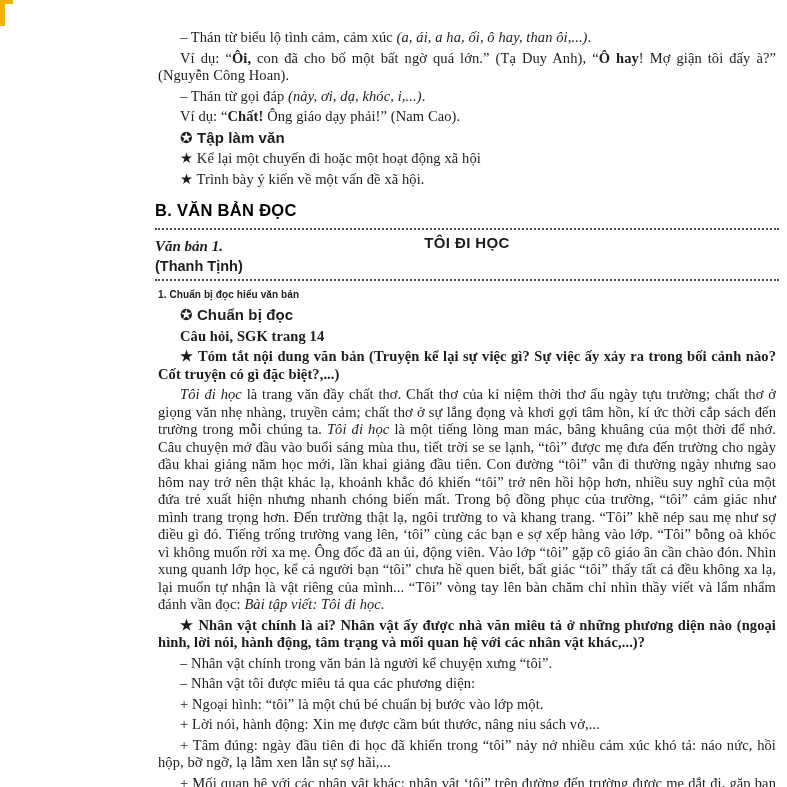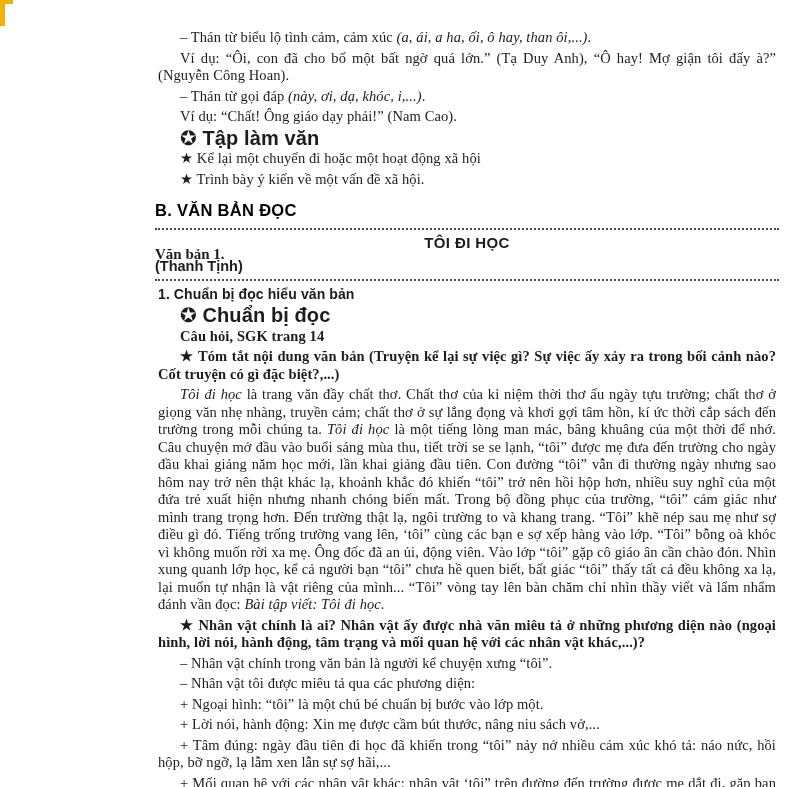--- a/index.html
+++ b/index.html
@@ -19,49 +19,49 @@
     position:absolute;left:155px;top:26px;width:624px;
   }
   p.blk{
     margin:3px;
     font-size:14.5px;
     line-height:17.5px;
     text-align:justify;
     letter-spacing:0.1px;
   }
   p.blk.ind{text-indent:22px;}
-  p.blk .b{font-weight:normal;}
+  p.blk .b{font-weight:bold;}
   p.blk .i{font-style:italic;}
   p.blk.b{font-weight:bold;}
   p.blk.sans-h1{
     font-family:"Liberation Sans","DejaVu Sans",sans-serif;
-    font-weight:bold;font-size:14px;line-height:19px;
+    font-weight:bold;font-size:10px;line-height:19px;
     text-align:left;margin-top:3px;margin-bottom:2px;
   }
   p.blk.sans-h2{
     font-family:"Liberation Sans","DejaVu Sans",sans-serif;
-    font-weight:bold;font-size:20px;line-height:18.5px;
+    font-weight:bold;font-size:15px;line-height:18.5px;
     text-align:left;margin-top:2px;margin-bottom:1px;
   }
   .sec{
     font-family:"Liberation Sans","DejaVu Sans",sans-serif;
     font-weight:bold;font-size:16.5px;line-height:20px;
     letter-spacing:0.3px;color:#000000;
     margin:12px 0 8px 0;
   }
   .band{
     border-top:2px dotted #4a4a4a;
     border-bottom:2px dotted #4a4a4a;
     padding:4px 0 4px 0;
     margin:0 0 4px 0;
   }
   .band-row{position:relative;text-align:center;height:19px;}
   .band-label{
-    position:absolute;left:0;top:12px;
-    font-weight:bold;font-size:15px;
+    position:absolute;left:0;top:4px;
+    font-weight:bold;font-style:italic;font-size:15px;
   }
   .band-title{
     font-family:"Liberation Sans","DejaVu Sans",sans-serif;
     font-weight:bold;font-size:15px;letter-spacing:0.4px;
   }
   .band-author{
     text-align:left;
     font-family:"Liberation Sans","DejaVu Sans",sans-serif;
     font-weight:bold;font-size:14.5px;line-height:18px;
     margin-top:4px;

